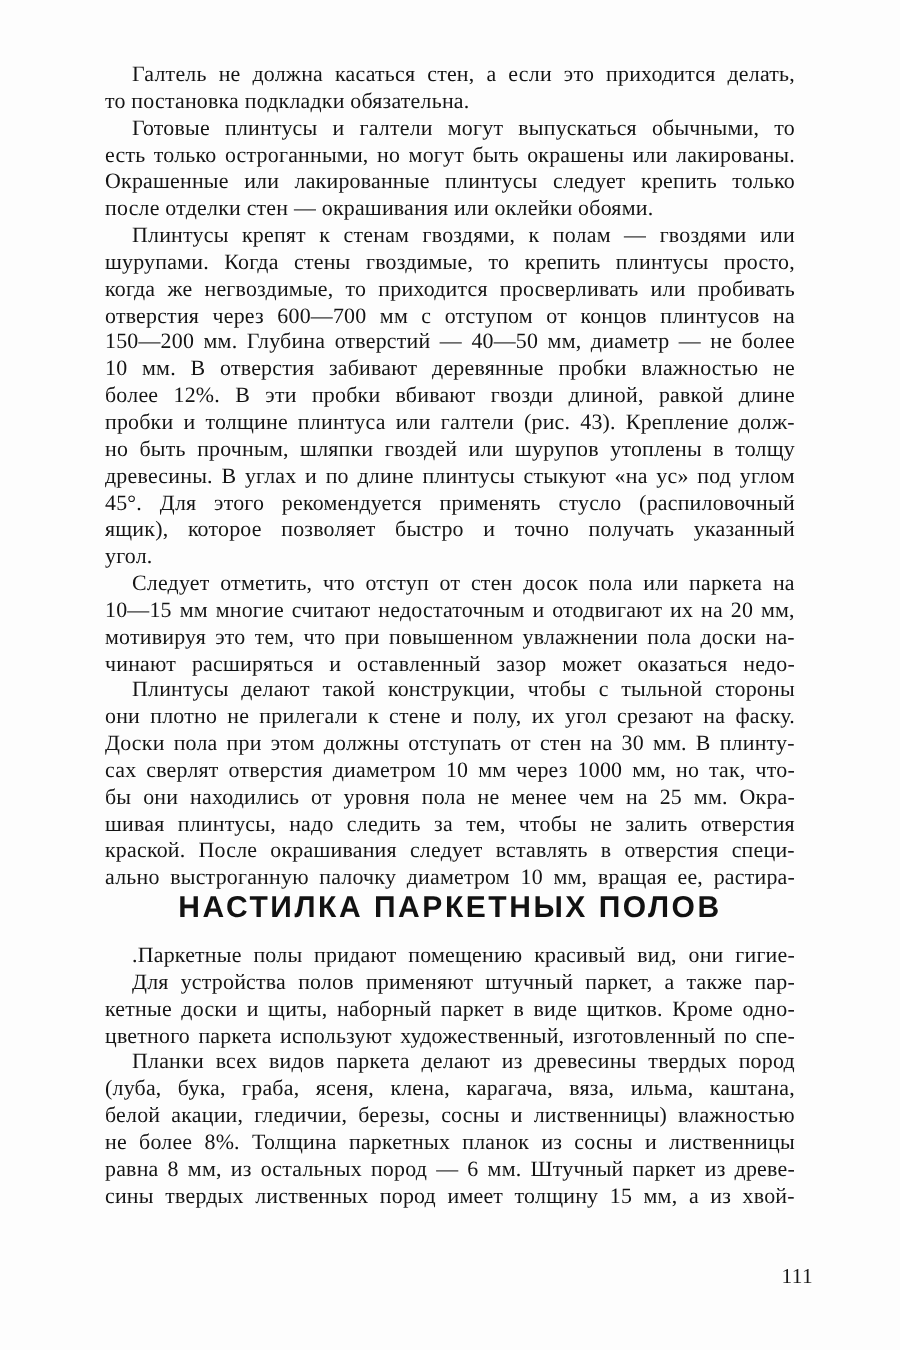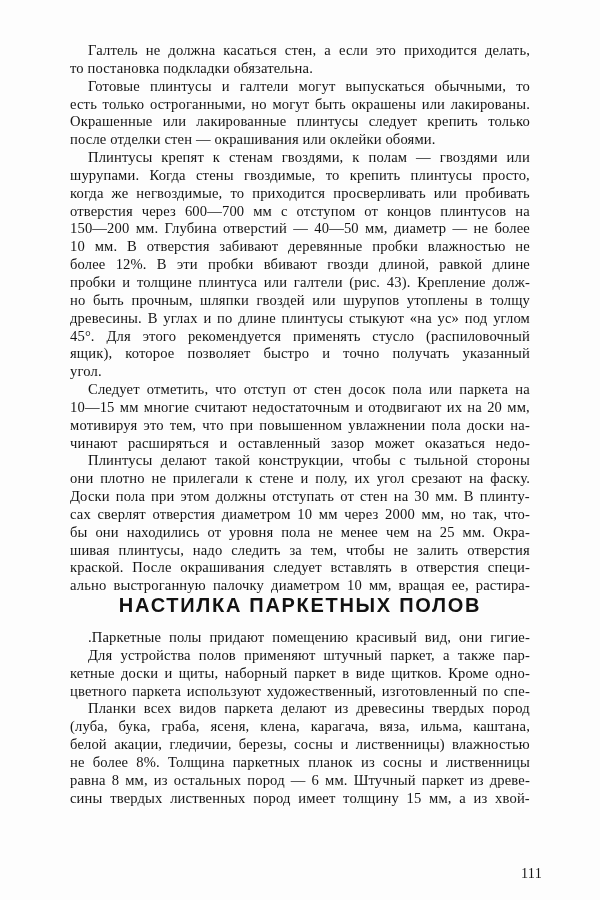--- a/index.html
+++ b/index.html
@@ -342,21 +342,21 @@
         <span>плинту-</span>
       </div>
       <div class="ln just">
         <span>сах</span>
         <span>сверлят</span>
         <span>отверстия</span>
         <span>диаметром</span>
         <span>10</span>
         <span>мм</span>
         <span>через</span>
-        <span>2000</span>
+        <span>1000</span>
         <span>мм,</span>
         <span>но</span>
         <span>так,</span>
         <span>что-</span>
       </div>
       <div class="ln just">
         <span>бы</span>
         <span>они</span>
         <span>находились</span>
         <span>от</span>
@@ -518,15 +518,15 @@
         <span>имеет</span>
         <span>толщину</span>
         <span>15</span>
         <span>мм,</span>
         <span>а</span>
         <span>из</span>
         <span>хвой-</span>
       </div>
     </div>
 
-  <div class="folio" id="folio" style="left:521px; top:865px;">111</div>
+  <div class="folio" id="folio" style="left:521px; top:843px;">111</div>
 
 </div>
 
 </body></html>

